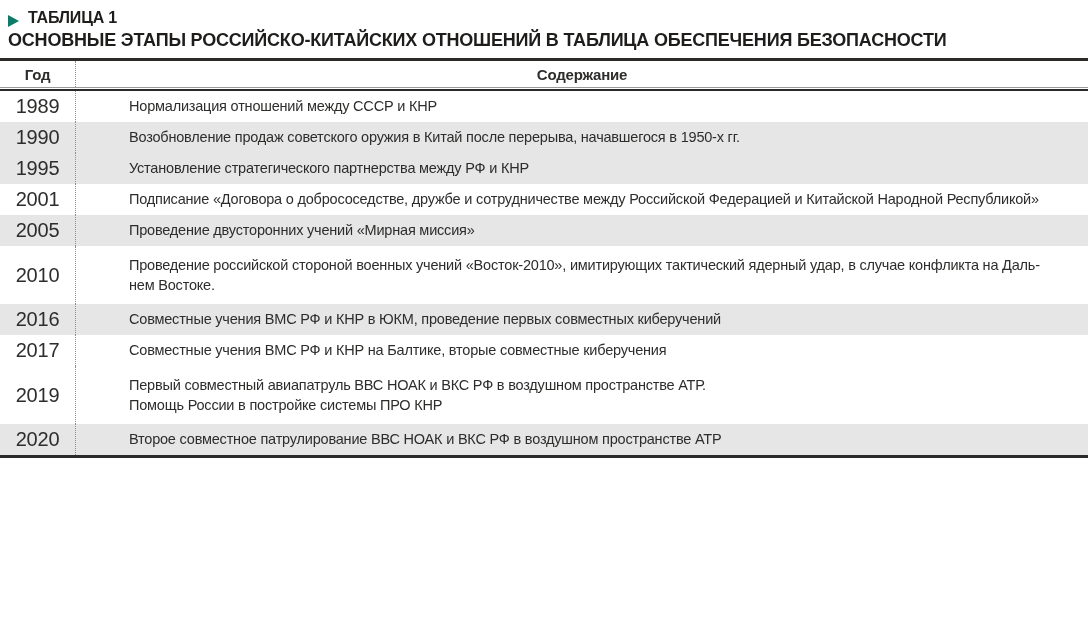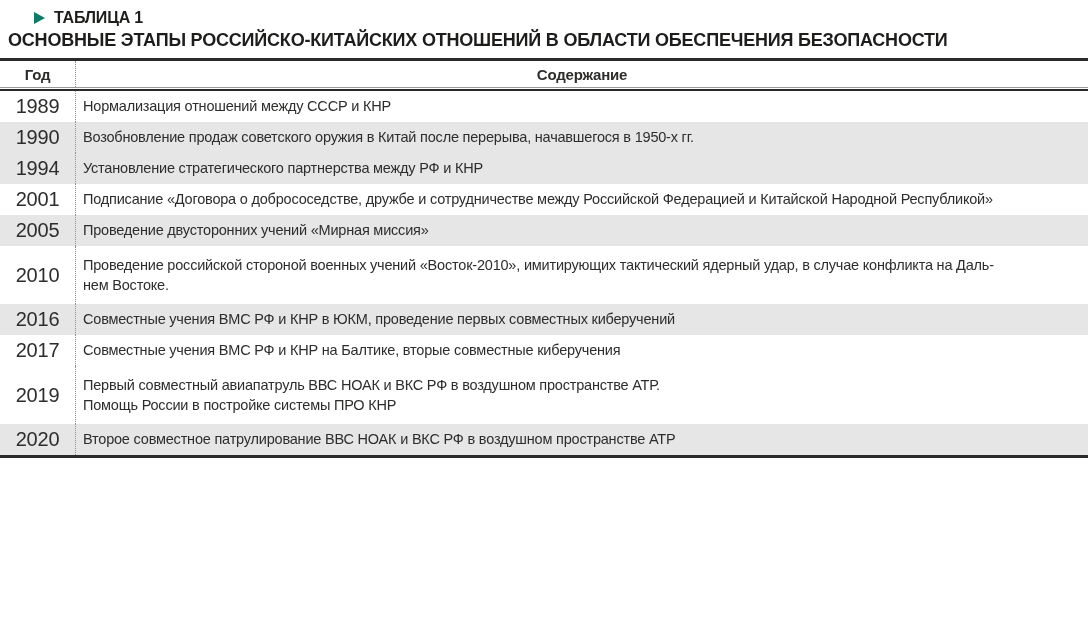--- a/index.html
+++ b/index.html
@@ -1,21 +1,21 @@
 <!DOCTYPE html>
 <html style="--accent: #0e7a68; --shade: #e6e6e6; --rule: #2b2a29;"><head>
 <meta charset="utf-8">
 <style>
   html, body { margin:0; padding:0; background:#ffffff; }
   .page {
     width:1088px; height:617px; background:#fff; overflow:hidden;
     font-family:"Liberation Sans","DejaVu Sans",sans-serif;
     color:#2e2d2c; letter-spacing:-0.2px; box-sizing:border-box;
   }
-  .kicker-row { display:flex; align-items:center; gap:9px; padding:9px 0 0 8px;margin-left:26px; }
+  .kicker-row { display:flex; align-items:flex-end; gap:9px; padding:9px 0 0 8px; }
   .arrow {
     width:0; height:0;
     border-left:11px solid var(--accent,#0e7a68);
     border-top:6.5px solid transparent;
     border-bottom:6.5px solid transparent;
   }
   .kicker { font-weight:bold; font-size:16px; color:#1e1d1c; line-height:1.15; }
   .title  { font-weight:bold; font-size:18px; color:#1e1d1c; padding:3px 8px 7px 8px; line-height:1.15; }
 
   .rule-top, .rule-bottom { height:3px; background:var(--rule,#2b2a29); }
@@ -39,35 +39,35 @@
 
   .row { display:flex; min-height:31px; }
   .row.shaded { background:var(--shade,#e6e6e6); }
   .cell.year {
     flex:0 0 76px; width:76px; box-sizing:border-box;
     display:flex; align-items:center; justify-content:center;
     font-size:20px; border-right:1px dotted #8f8f8f;
   }
   .cell.content {
     flex:1; display:flex; flex-direction:column; justify-content:center;
-    padding:5px 10px 5px 7px; font-size:14.5px; line-height:19px;
+    padding:5px 10px 5px 7px; font-size:14.5px; line-height:19px;margin-left:46px;
   }
   .row.tall .cell.content { padding-top:9px; padding-bottom:9px; line-height:20px; }
 </style>
 </head>
 <body>
 
 <div class="page">
 
   <div class="kicker-row">
     <span class="arrow"></span>
     <span class="kicker">ТАБЛИЦА 1</span>
   </div>
 
-  <div class="title">ОСНОВНЫЕ ЭТАПЫ РОССИЙСКО-КИТАЙСКИХ ОТНОШЕНИЙ В ОБЛАСТИ ОБЕСПЕЧЕНИЯ БЕЗОПАСНОСТИ</div>
+  <div class="title">ОСНОВНЫЕ ЭТАПЫ РОССИЙСКО-КИТАЙСКИХ ОТНОШЕНИЙ В ТАБЛИЦА ОБЕСПЕЧЕНИЯ БЕЗОПАСНОСТИ</div>
 
   <div class="rule-top"></div>
 
   <div class="header-row">
     <div class="year-col">Год</div>
     <div class="content-col">Содержание</div>
   </div>
 
   <div class="header-sep"></div>
 
@@ -81,21 +81,21 @@
 
   <div class="row shaded">
     <div class="cell year">1990</div>
     <div class="cell content">
           <div>Возобновление продаж советского оружия в Китай после перерыва, начавшегося в 1950-х гг.</div>
         </div>
   </div>
 
 
   <div class="row shaded">
-    <div class="cell year">1994</div>
+    <div class="cell year">1995</div>
     <div class="cell content">
           <div>Установление стратегического партнерства между РФ и КНР</div>
         </div>
   </div>
 
   <div class="row">
     <div class="cell year">2001</div>
     <div class="cell content">
           <div>Подписание «Договора о добрососедстве, дружбе и сотрудничестве между Российской Федерацией и Китайской Народной Республикой»</div>
         </div>

